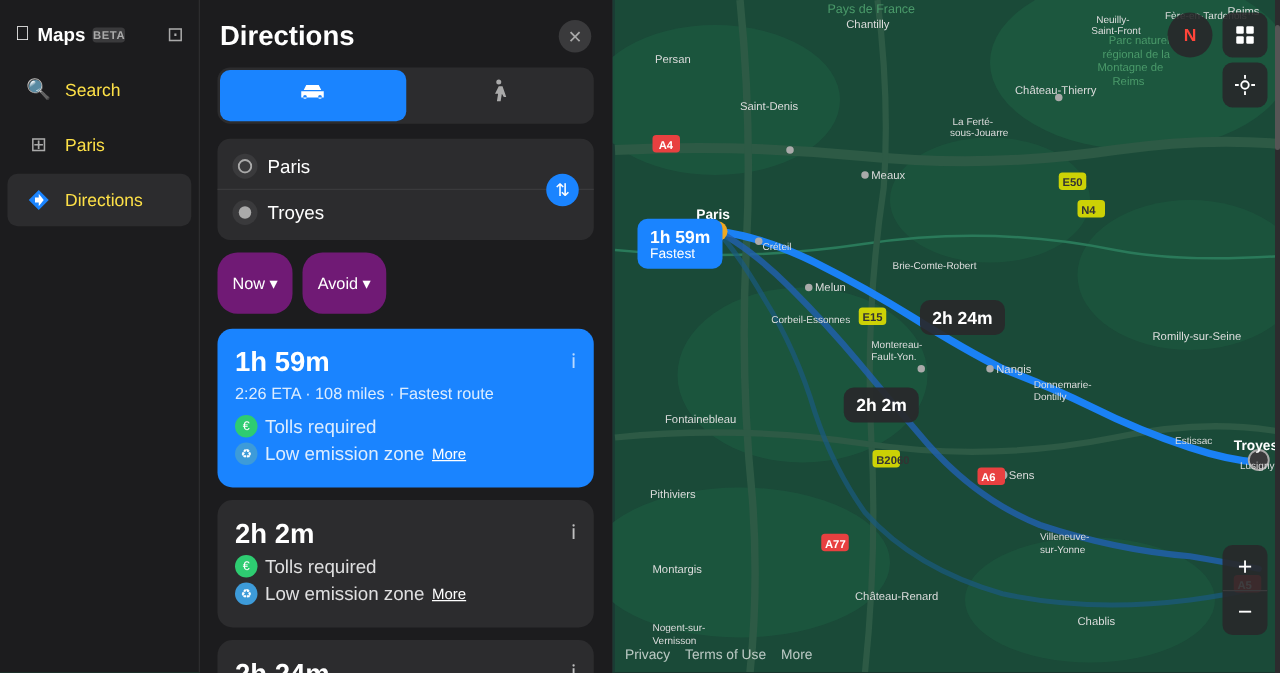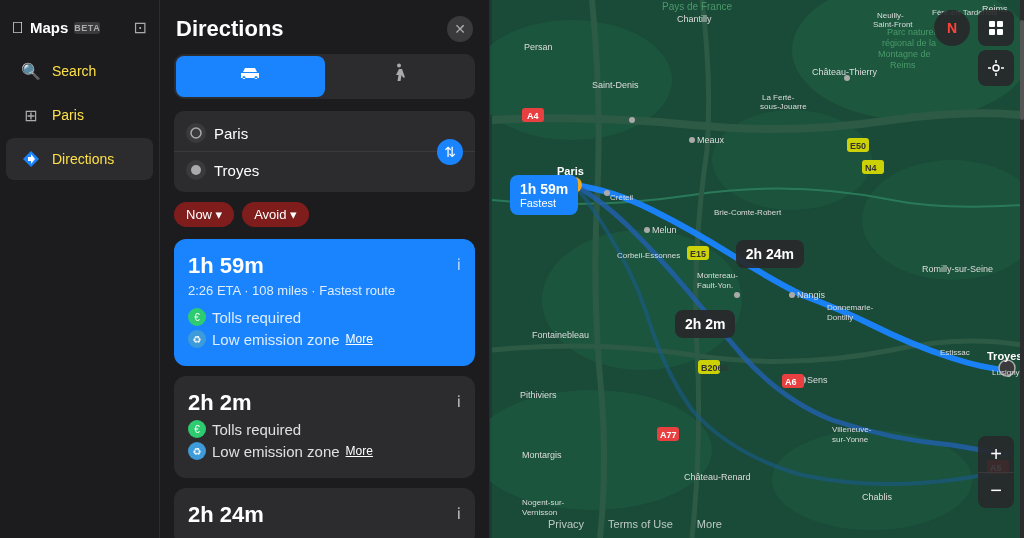--- a/index.html
+++ b/index.html
@@ -146,24 +146,24 @@
       font-size: 14px;
       color: #fff;
     }
 
     .filters-row {
       display: flex;
       gap: 8px;
       margin: 0 14px 12px;
     }
     .filter-btn {
-      background: #7f1d1d;
+      background: #701a75;
       color: #fff;
       border-radius: 16px;
-      padding: 5px 12px;
+      padding: 17px 12px;
       font-size: 13px;
       cursor: pointer;
       display: flex;
       align-items: center;
       gap: 4px;
     }
 
     .route-card {
       margin: 0 14px 10px;
       background: #2c2c2e;
@@ -269,22 +269,21 @@
       font-size: 14px;
       font-weight: 700;
       color: #ff453a;
     }
 
     .map-footer {
       position: absolute;
       bottom: 8px;
       left: 10px;
       display: flex;
-      gap: 24px;
-      margin-left: 48px;
+      gap: 12px;
     }
     .map-footer-link {
       font-size: 11px;
       color: rgba(255,255,255,0.7);
       cursor: pointer;
     }
 
     
     .route-badge-map {
       position: absolute;

